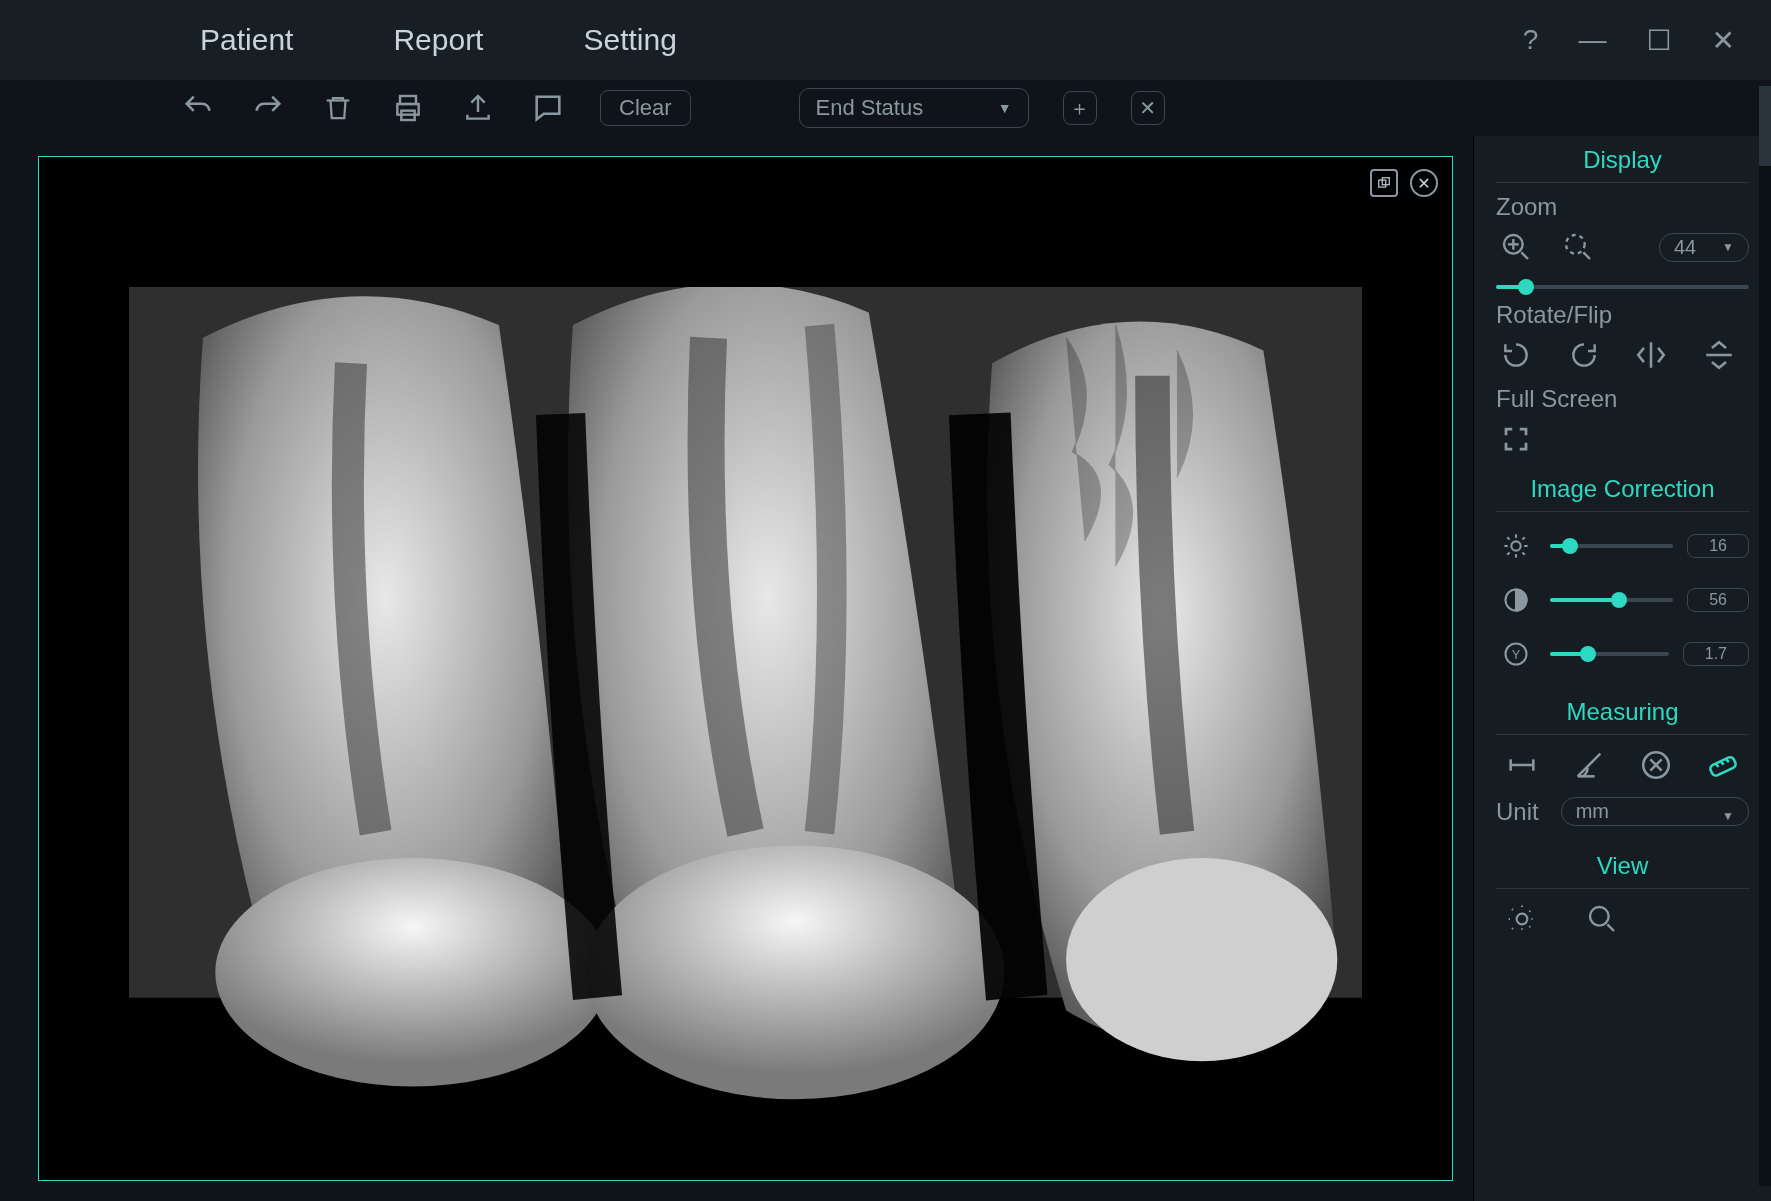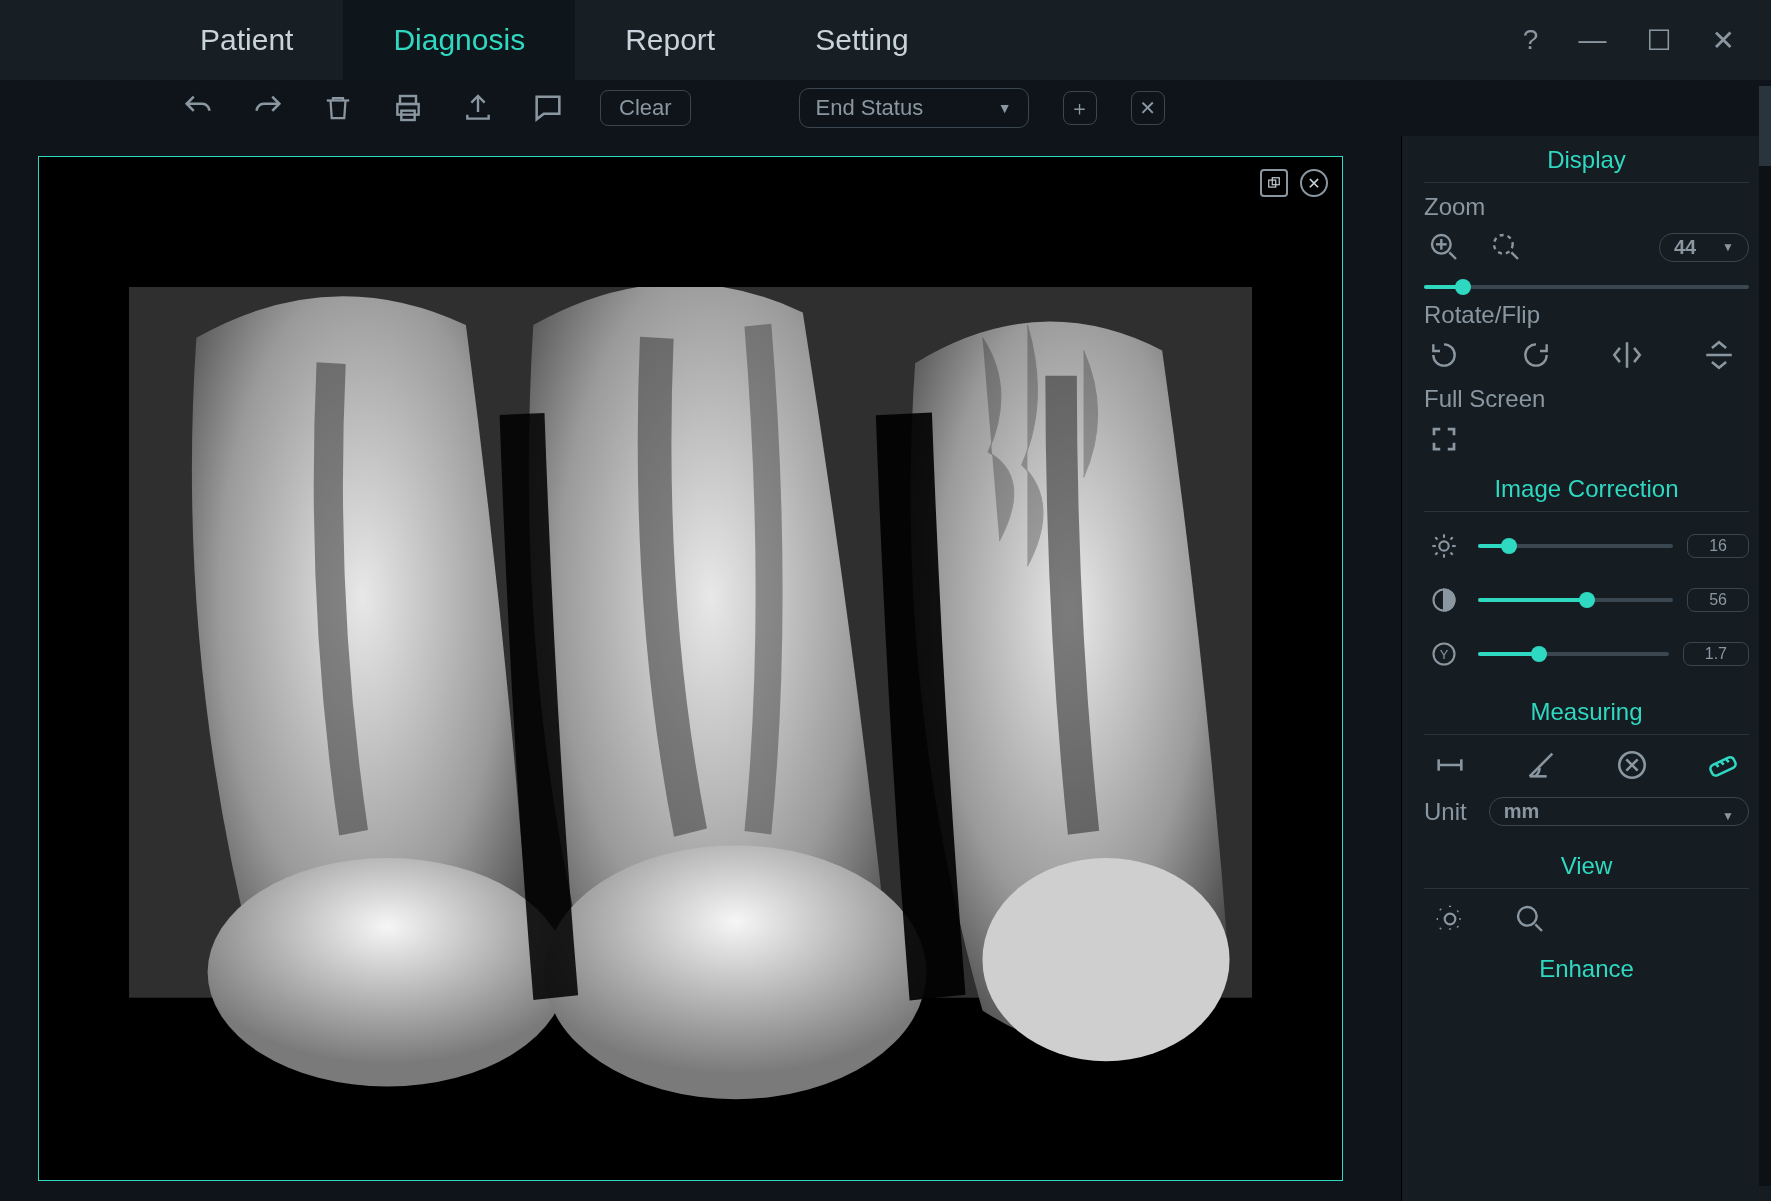--- a/index.html
+++ b/index.html
@@ -121,27 +121,26 @@
   }
   .img-toolbar span.sq{border-radius:4px;}
   .xray{
     position:absolute;
     left:90px;right:90px;top:130px;bottom:30px;
     background:#000;
   }
   .xray svg{width:100%;height:100%;display:block;}
   
   .side{
-    width:370px;
+    width:298px;
     background:var(--panel);
     border-left:1px solid #000;
     overflow-y:auto;
     padding:0 22px 20px 22px;
     position:relative;
-    margin-left:38px;
   }
   .side::-webkit-scrollbar{width:10px;}
   .side::-webkit-scrollbar-thumb{background:#2a343c;}
   .sec-title{
     text-align:center;
     color:var(--accent);
     font-size:24px;
     padding:10px 0 8px 0;
     border-bottom:1px solid var(--border);
     margin-bottom:10px;
@@ -154,21 +153,21 @@
   .row{display:flex;align-items:center;gap:22px;margin:6px 0;}
   .icon-btn{
     width:40px;height:40px;display:flex;align-items:center;justify-content:center;
     color:var(--muted);cursor:pointer;
   }
   .icon-btn.on{color:var(--accent);}
   .minidrop{
     border:1px solid var(--border2);border-radius:14px;
     padding:2px 14px;min-width:90px;
     display:flex;align-items:center;justify-content:space-between;
-    color:var(--muted);font-size:20px;cursor:pointer;font-weight:bold;
+    color:var(--muted);font-size:20px;cursor:pointer;
   }
   .slider-row{display:flex;align-items:center;gap:14px;margin:14px 0;}
   .slider{
     flex:1;height:4px;border-radius:2px;background:var(--border2);
     position:relative;
   }
   .slider .fill{
     position:absolute;left:0;top:0;height:100%;background:var(--accent);border-radius:2px;
   }
   .slider .thumb{
@@ -186,21 +185,20 @@
   .edge-scroll{
     position:fixed;top:86px;right:0;width:12px;height:1100px;background:#0b1115;
   }
   .edge-scroll .bar{position:absolute;top:0;left:0;right:0;height:80px;background:#2a343c;}
 </style>
 </head>
 <body>
 
 <div class="tabs">
   <div class="tab">Patient</div>
-  <div class="tab active">Diagnosis</div>
   <div class="tab">Report</div>
   <div class="tab">Setting</div>
   <div class="tab-spacer"></div>
   <div class="win-ctrl">
     <span>?</span>
     <span>—</span>
     <span>☐</span>
     <span>✕</span>
   </div>
 </div>
@@ -496,20 +494,19 @@
           </svg>
       </div>
       <div class="icon-btn">
         <svg width="32" height="32" viewBox="0 0 24 24" fill="none" stroke="currentColor" stroke-width="1.8">
             <circle cx="10" cy="10" r="7"></circle>
             <line x1="16" y1="16" x2="21" y2="21"></line>
           </svg>
       </div>
     </div>
 
-    <div class="sec-title" style="border-bottom:none;margin-bottom:0;padding-bottom:0">Enhance</div>
 
   </div>
 </div>
 
 <div class="edge-scroll">
     <div class="bar"></div>
   </div>
 
 </body></html>

